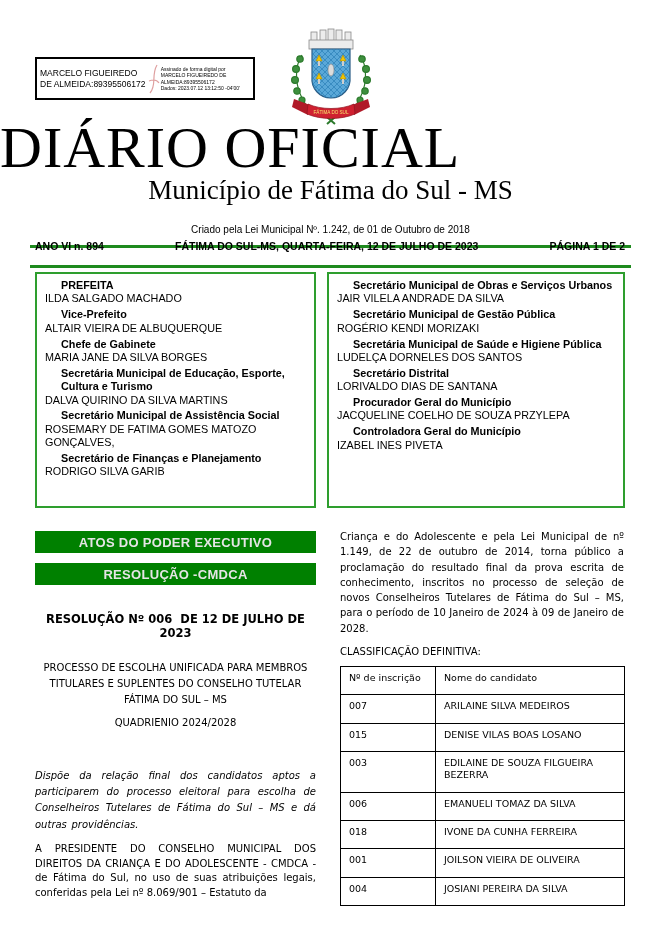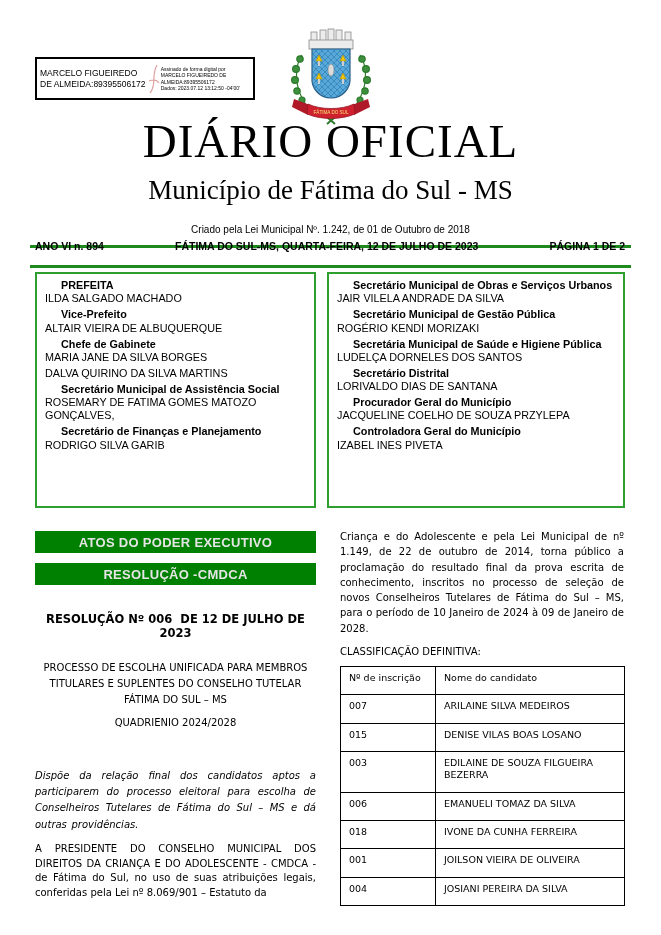--- a/index.html
+++ b/index.html
@@ -14,22 +14,22 @@
     border:2px solid #000; display:flex; align-items:center; padding:2px 3px; gap:1px;
     font-family:"Liberation Sans", sans-serif;
   }
   .sig-name { width:110px; font-size:8.5px; line-height:1.2; }
   .sig-flourish { flex:0 0 12px; height:32px; }
   .sig-details { font-size:5px; line-height:1.3; width:92px; }
   
   .crest { position:absolute; left:286px; top:27px; width:90px; height:99px; }
   
   .mast-title {
-    position:absolute; top:116px; left:0; width:100%; text-align:center;
-    font-family:"Liberation Serif", serif; font-size:47px; line-height:1.1; letter-spacing:1px;
+    position:absolute; top:116px; left:0; width:100%; 
+    font-family:"Liberation Serif", serif; font-size:58px; line-height:1.1; letter-spacing:1px;
   }
   .mast-sub {
     position:absolute; top:175px; left:0; width:100%; text-align:center;
     font-family:"Liberation Serif", serif; font-size:27px;
   }
   .mast-law {
     position:absolute; top:224px; left:0; width:100%; text-align:center;
     font-family:"Liberation Sans", sans-serif; font-size:10px;
   }
   
@@ -183,20 +183,21 @@
     </div>
     <div class="off-entry">
       <div class="off-title">Vice-Prefeito</div>
       <div class="off-name">ALTAIR VIEIRA DE ALBUQUERQUE</div>
     </div>
     <div class="off-entry">
       <div class="off-title">Chefe de Gabinete</div>
       <div class="off-name">MARIA JANE DA SILVA BORGES</div>
     </div>
     <div class="off-entry">
+      <div class="off-title">Secretária Municipal de Educação, Esporte, Cultura e Turismo</div>
       <div class="off-name">DALVA QUIRINO DA SILVA MARTINS</div>
     </div>
     <div class="off-entry">
       <div class="off-title">Secretário Municipal de Assistência Social</div>
       <div class="off-name">ROSEMARY DE FATIMA GOMES MATOZO GONÇALVES,</div>
     </div>
     <div class="off-entry">
       <div class="off-title">Secretário de Finanças e Planejamento</div>
       <div class="off-name">RODRIGO SILVA GARIB</div>
     </div>

